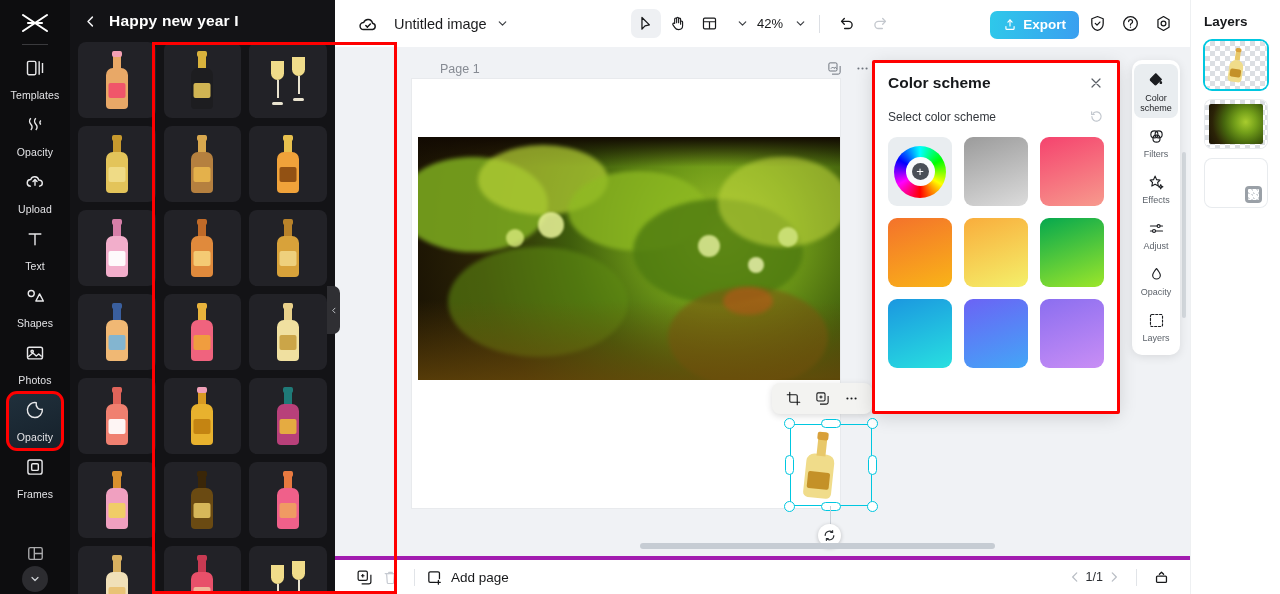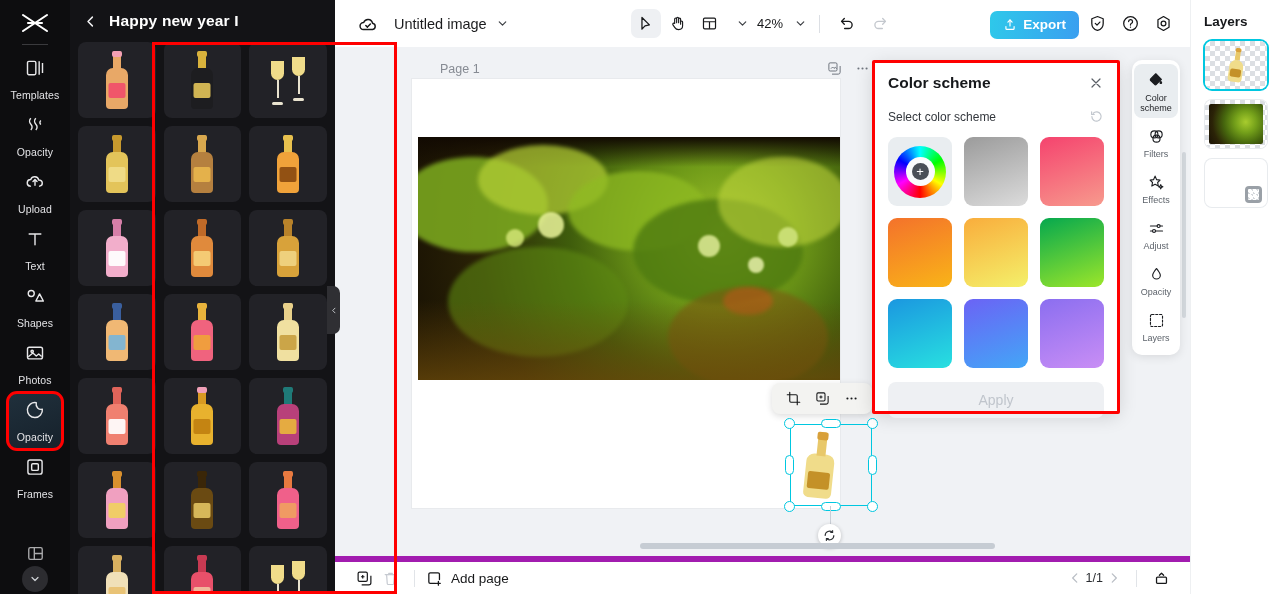--- a/index.html
+++ b/index.html
@@ -126,21 +126,21 @@
   .obj-toolbar {
     position:absolute; left: 437px; top: 336px; height: 31px; background:#f3f3f1;
     border-radius: 8px; box-shadow: 0 2px 7px rgba(0,0,0,.14);
     display:flex; align-items:center; gap: 7px; padding: 0 10px;
   }
   .obj-toolbar span { width:22px;height:22px;display:flex;align-items:center;justify-content:center;cursor:pointer;color:#17181a;}
 
   .h-scroll { position:absolute; left: 305px; bottom: 7px; width: 355px; height: 6px; background:#c6ccd3; border-radius:3px; cursor:pointer;}
 
   
-  .bottombar { height: 38px; flex:0 0 38px; background:#fff; display:flex; align-items:center; padding: 0 16px; border-top:6px solid #a21caf;}
+  .bottombar { height: 38px; flex:0 0 38px; background:#fff; display:flex; align-items:center; padding: 0 16px; border-top:4px solid #a21caf;}
   .bb-ic { width:26px;height:26px;display:flex;align-items:center;justify-content:center;cursor:pointer;color:#17181a;}
   .bb-ic.dim{color:#c6cad1;cursor:default;}
   .bb-sep{width:1px;height:17px;background:#e1e4e8;margin:0 11px;}
   .bb-add{display:flex;align-items:center;gap:8px;cursor:pointer;font-size:13.5px;color:#17181a;}
   .bb-right{margin-left:auto;display:flex;align-items:center;}
   .bb-page{font-size:12.5px;color:#2a2d31;}
   .bb-ch{width:22px;height:22px;display:flex;align-items:center;justify-content:center;color:#b8bdc4;cursor:pointer;}
 
   
   .cspanel {
@@ -798,21 +798,20 @@
         </div>
         <div class="sw" style="background: linear-gradient(160deg, rgb(155, 155, 155) 0%, rgb(220, 220, 220) 100%);"></div>
         <div class="sw" style="background: linear-gradient(160deg, rgb(245, 67, 110) 0%, rgb(247, 154, 141) 100%);"></div>
         <div class="sw" style="background: linear-gradient(160deg, rgb(244, 114, 43) 0%, rgb(249, 180, 24) 100%);"></div>
         <div class="sw" style="background: linear-gradient(160deg, rgb(249, 173, 60) 0%, rgb(244, 240, 106) 100%);"></div>
         <div class="sw" style="background: linear-gradient(160deg, rgb(5, 168, 78) 0%, rgb(156, 230, 42) 100%);"></div>
         <div class="sw" style="background: linear-gradient(160deg, rgb(27, 151, 224) 0%, rgb(40, 224, 224) 100%);"></div>
         <div class="sw" style="background: linear-gradient(160deg, rgb(107, 99, 245) 0%, rgb(67, 166, 247) 100%);"></div>
         <div class="sw" style="background: linear-gradient(160deg, rgb(139, 110, 240) 0%, rgb(201, 142, 245) 100%);"></div>
       </div>
-    <button class="apply-btn">Apply</button>
   </div>
   <div class="cs-red"></div>
 
   <div class="toolrail">
     <div class="tr-item active">
       <span class="tr-ico">
         <svg width="17" height="17" viewBox="0 0 24 24" fill="none" stroke="currentColor" stroke-width="1.6" stroke-linejoin="round">
             <path d="M11 2.5 3.8 9.7a1.6 1.6 0 0 0 0 2.3l5.6 5.6a1.6 1.6 0 0 0 2.3 0l7.2-7.2Z" fill="currentColor"></path>
             <path d="M20 15c0 1.2-.8 2.1-1.9 2.1S16.2 16.2 16.2 15c0-1 1.9-3 1.9-3s1.9 2 1.9 3Z" fill="currentColor" stroke="none"></path>
           </svg>

